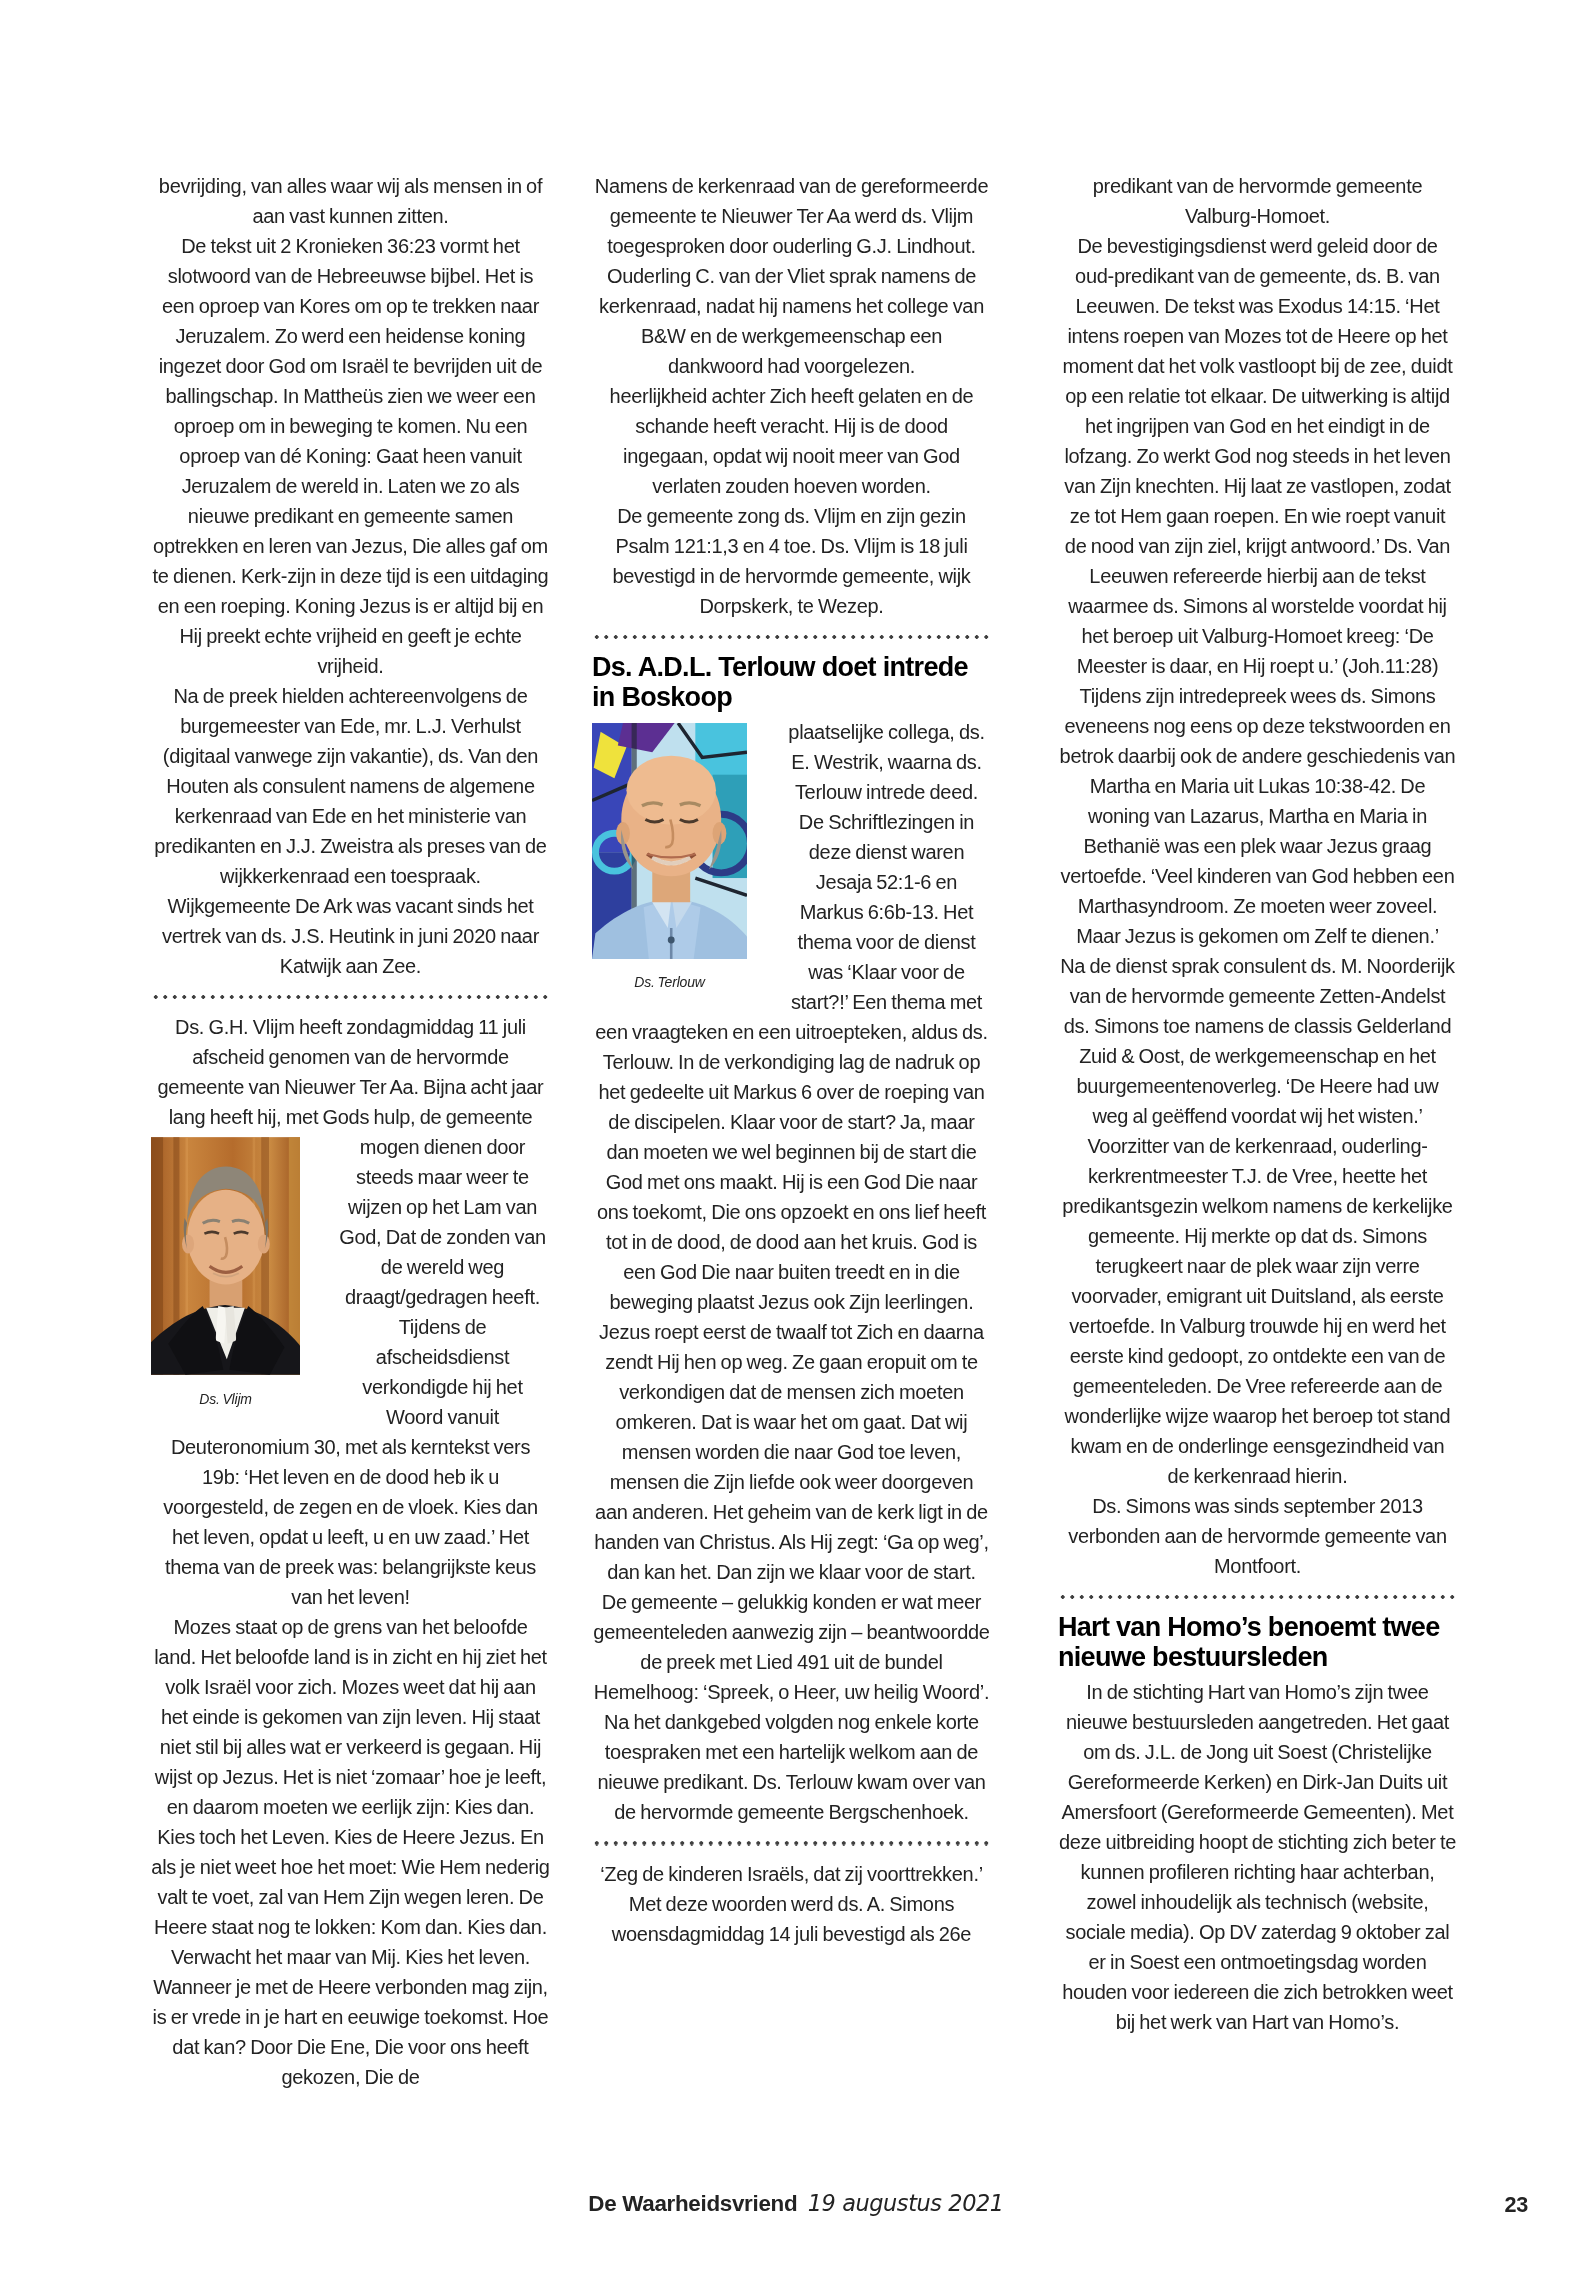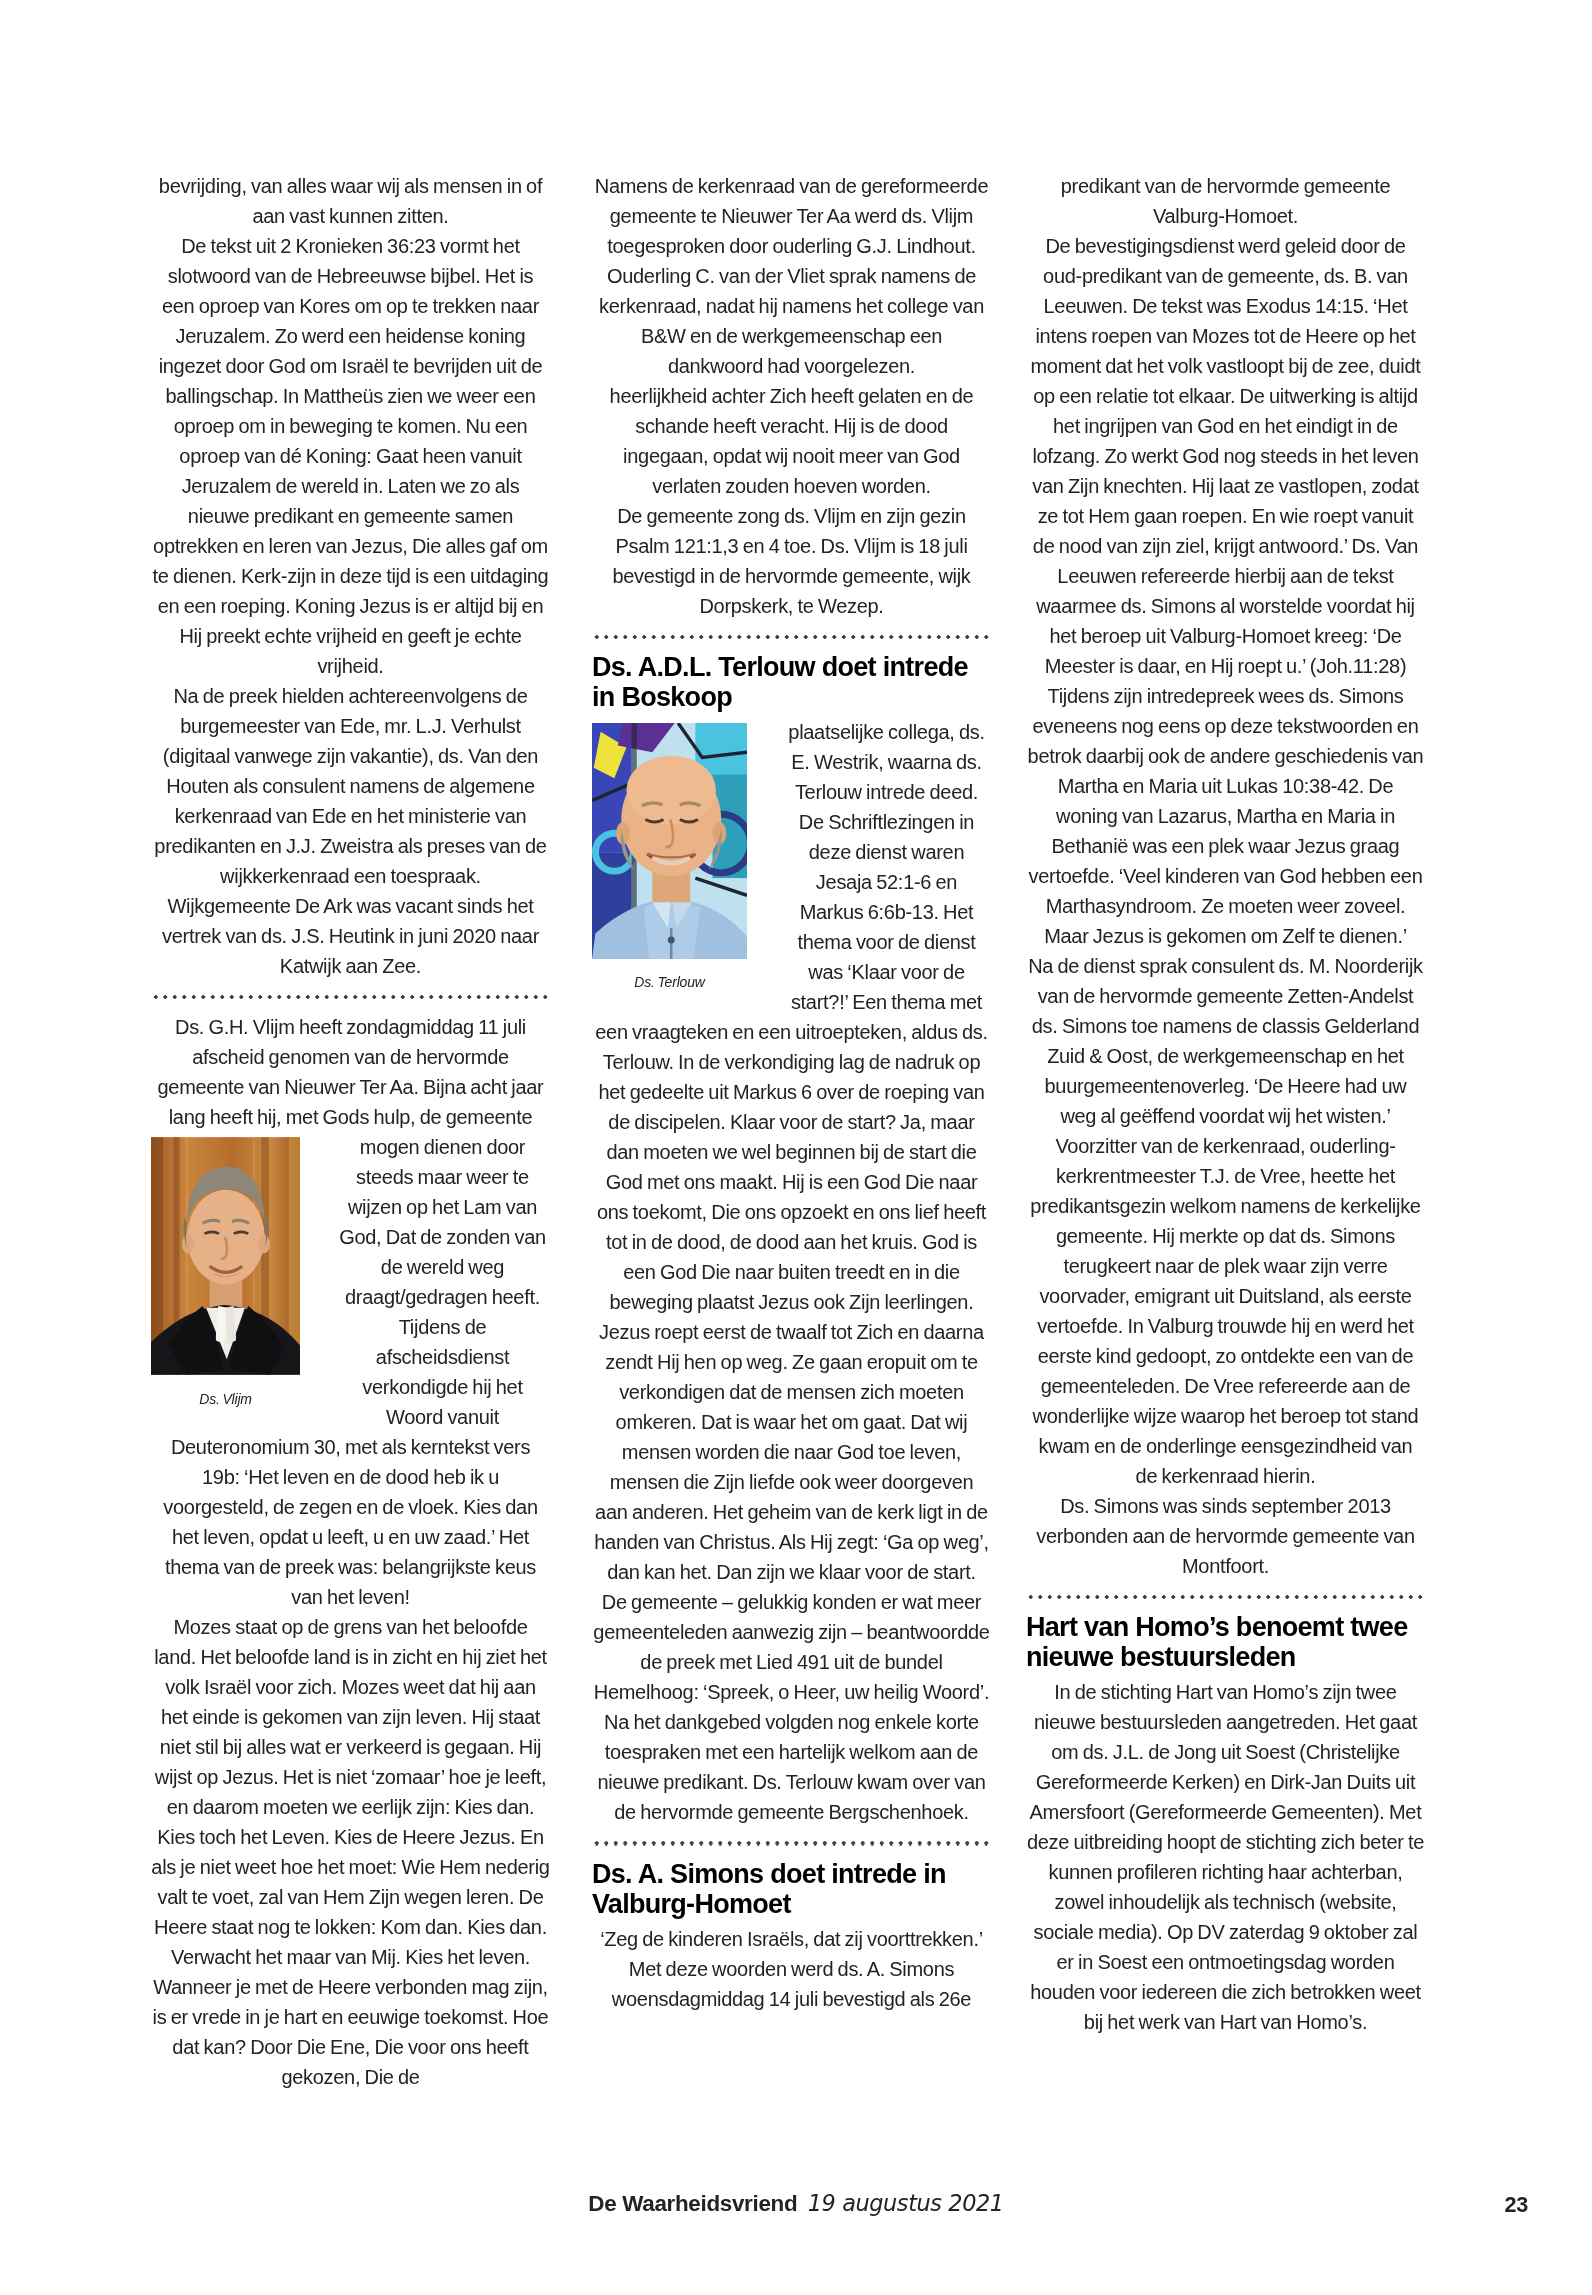--- a/index.html
+++ b/index.html
@@ -4,21 +4,21 @@
 <style>
   html,body{margin:0;padding:0;}
   body{
     width:1592px;height:2295px;position:relative;background:#ffffff;
     font-family:"Liberation Sans","DejaVu Sans",sans-serif;
     color:#232323;overflow:hidden;
   }
   .col{position:absolute;top:171px;width:399px;}
   #col1{left:151px;}
   #col2{left:592px;}
-  #col3{left:1026px;}
+  #col3{left:1058px;}
   p.body{
     margin:0;font-size:20px;line-height:30px;letter-spacing:-0.3px;word-spacing:-0.9px;
     text-align:center;
   }
   h2.art{
     margin:0 0 5.2px 0;font-size:27px;line-height:30px;font-weight:bold;
     letter-spacing:-0.7px;color:#000000;font-stretch:condensed;
   }
   .rule{
     height:4.3px;margin:14px 0 13px 0;
@@ -174,21 +174,20 @@
           <path d="M64,152 q28,8 56,0" stroke="#b06b4e" stroke-width="2.5" fill="none"></path>
         </svg>
       </span>
       <span class="caption">Ds. Terlouw</span>
     </span>
     <span>plaatselijke collega, ds. E. Westrik, waarna ds. Terlouw intrede deed. De Schriftlezingen in deze dienst waren Jesaja 52:1-6 en Markus 6:6b-13. Het thema voor de dienst was ‘Klaar voor de start?!’ Een thema met een vraagteken en een uitroepteken, aldus ds. Terlouw. In de verkondiging lag de nadruk op het gedeelte uit Markus 6 over de roeping van de discipelen. Klaar voor de start? Ja, maar dan moeten we wel beginnen bij de start die God met ons maakt. Hij is een God Die naar ons toekomt, Die ons opzoekt en ons lief heeft tot in de dood, de dood aan het kruis. God is een God Die naar buiten treedt en in die beweging plaatst Jezus ook Zijn leerlingen. Jezus roept eerst de twaalf tot Zich en daarna zendt Hij hen op weg. Ze gaan eropuit om te verkondigen dat de mensen zich moeten omkeren. Dat is waar het om gaat. Dat wij mensen worden die naar God toe leven, mensen die Zijn liefde ook weer doorgeven aan anderen. Het geheim van de kerk ligt in de handen van Christus. Als Hij zegt: ‘Ga op weg’, dan kan het. Dan zijn we klaar voor de start.</span>
   </p>
   <p class="body">De gemeente – gelukkig konden er wat meer gemeenteleden aanwezig zijn – beantwoordde de preek met Lied 491 uit de bundel Hemelhoog: ‘Spreek, o Heer, uw heilig Woord’. Na het dankgebed volgden nog enkele korte toespraken met een hartelijk welkom aan de nieuwe predikant. Ds. Terlouw kwam over van de hervormde gemeente Bergschenhoek.</p>
 
   <div class="rule"></div>
-  <h2 class="art">Ds. A. Simons doet intrede in Valburg-Homoet</h2>
   <p class="body">‘Zeg de kinderen Israëls, dat zij voorttrekken.’ Met deze woorden werd ds. A. Simons woensdagmiddag 14 juli bevestigd als 26e</p>
 </div>
 
 <div class="col" id="col3">
   <p class="body">predikant van de hervormde gemeente Valburg-Homoet.</p>
   <p class="body">De bevestigingsdienst werd geleid door de oud-predikant van de gemeente, ds. B. van Leeuwen. De tekst was Exodus 14:15. ‘Het intens roepen van Mozes tot de Heere op het moment dat het volk vastloopt bij de zee, duidt op een relatie tot elkaar. De uitwerking is altijd het ingrijpen van God en het eindigt in de lofzang. Zo werkt God nog steeds in het leven van Zijn knechten. Hij laat ze vastlopen, zodat ze tot Hem gaan roepen. En wie roept vanuit de nood van zijn ziel, krijgt antwoord.’ Ds. Van Leeuwen refereerde hierbij aan de tekst waarmee ds. Simons al worstelde voordat hij het beroep uit Valburg-Homoet kreeg: ‘De Meester is daar, en Hij roept u.’ (Joh.11:28)</p>
   <p class="body">Tijdens zijn intredepreek wees ds. Simons eveneens nog eens op deze tekstwoorden en betrok daarbij ook de andere geschiedenis van Martha en Maria uit Lukas 10:38-42. De woning van Lazarus, Martha en Maria in Bethanië was een plek waar Jezus graag vertoefde. ‘Veel kinderen van God hebben een Marthasyndroom. Ze moeten weer zoveel. Maar Jezus is gekomen om Zelf te dienen.’</p>
   <p class="body">Na de dienst sprak consulent ds. M. Noorderijk van de hervormde gemeente Zetten-Andelst ds. Simons toe namens de classis Gelderland Zuid &amp; Oost, de werkgemeenschap en het buurgemeentenoverleg. ‘De Heere had uw weg al geëffend voordat wij het wisten.’</p>
   <p class="body">Voorzitter van de kerkenraad, ouderling-kerkrentmeester T.J. de Vree, heette het predikantsgezin welkom namens de kerkelijke gemeente. Hij merkte op dat ds. Simons terugkeert naar de plek waar zijn verre voorvader, emigrant uit Duitsland, als eerste vertoefde. In Valburg trouwde hij en werd het eerste kind gedoopt, zo ontdekte een van de gemeenteleden. De Vree refereerde aan de wonderlijke wijze waarop het beroep tot stand kwam en de onderlinge eensgezindheid van de kerkenraad hierin.</p>
   <p class="body">Ds. Simons was sinds september 2013 verbonden aan de hervormde gemeente van Montfoort.</p>

